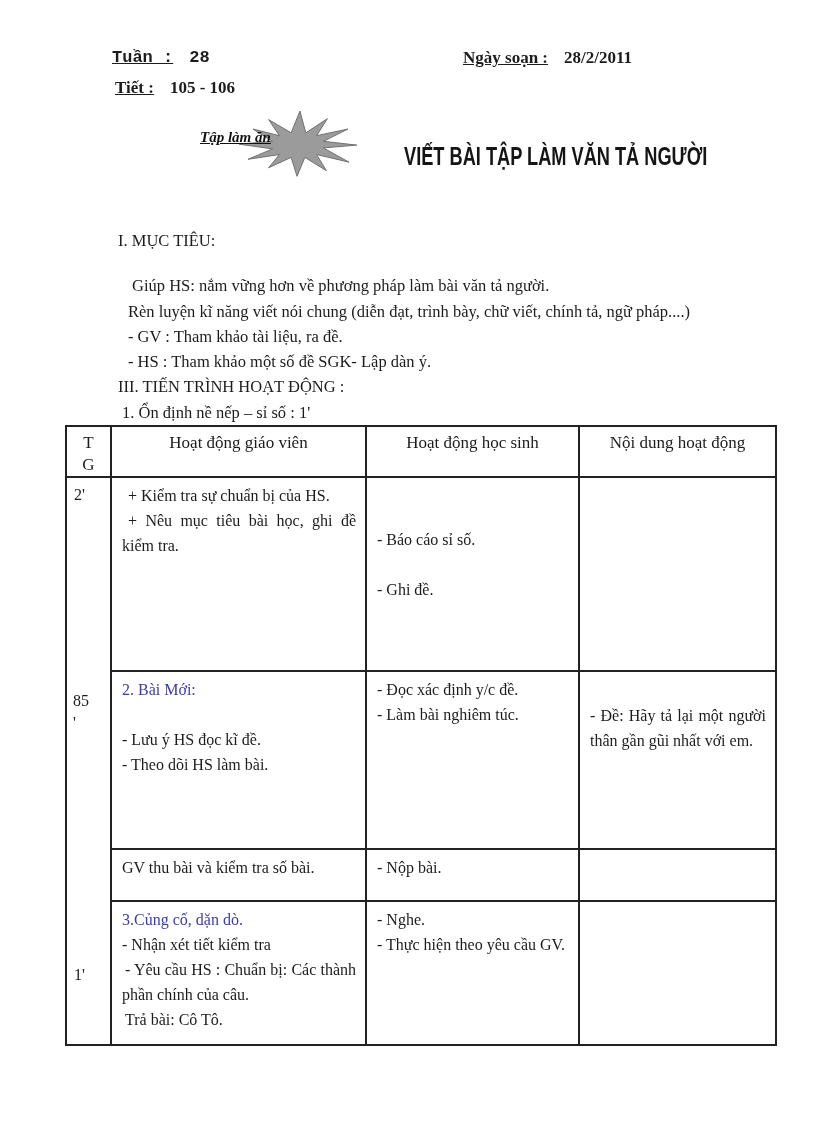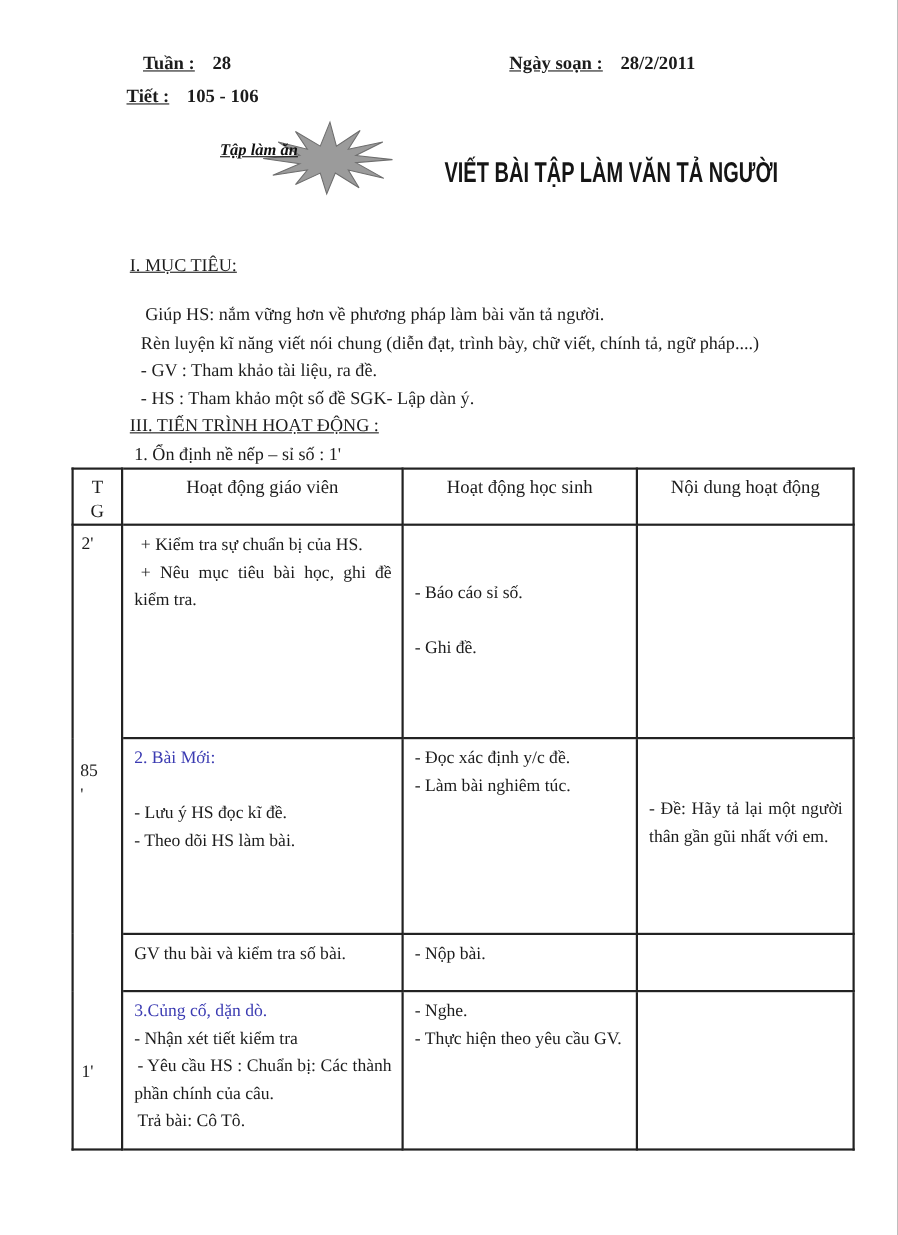--- a/index.html
+++ b/index.html
@@ -14,21 +14,21 @@
     position:relative;
     width:816px;height:1123px;
     margin:0 auto;
     background:#fff;
     font-family:"Liberation Serif","DejaVu Serif",serif;
     color:var(--ink);
     overflow:hidden;
   }
   
   .hdr-line{position:absolute;font-size:17px;font-weight:bold;white-space:nowrap;}
-  .hdr-week{left:130px;top:48px;}
+  .hdr-week{left:112px;top:48px;font-family:Liberation Mono, monospace;}
   .hdr-period{left:115px;top:78px;}
   .hdr-date{left:463px;top:48px;}
   .hdr-label{text-decoration:underline;}
   .hdr-value{margin-left:16px;}
   
   .starburst{position:absolute;left:200px;top:95px;width:196px;height:104px;}
   .starburst svg{position:absolute;left:0;top:0;width:100%;height:100%;}
   .star-label{
     position:absolute;left:0;right:14px;top:34px;
     text-align:left;
@@ -40,21 +40,21 @@
   .doc-title{
     position:absolute;left:404px;top:141px;
     font-family:"Liberation Sans","DejaVu Sans",sans-serif;
     font-weight:700;font-size:26px;
     letter-spacing:0px;white-space:nowrap;
     transform:scaleX(0.70);transform-origin:left top;
     color:#151515;
   }
   
   .sections{position:absolute;left:118px;top:228px;width:672px;font-size:16.5px;line-height:25.3px;}
-  .sec-h{text-decoration:underline;}
+  .sec-h{}
   .ind4{padding-left:4px;}
   .ind10{padding-left:10px;}
   .ind14{padding-left:14px;margin-top:20px;}
   
   .plan-table{
     position:absolute;left:65px;top:425px;
     width:710px;border-collapse:collapse;table-layout:fixed;
     font-size:16px;
   }
   .plan-table th,.plan-table td{
@@ -77,21 +77,21 @@
   .tg-t1{top:6px;}
   .tg-t2{top:212px;left:6px;}
   .tg-t3{top:486px;}
   td.body-cell{padding:5px 9px 12px 10px;line-height:25px;}
   .p{margin:0;}
   .p-just{text-align:justify;}
   .p-plus{text-indent:6px;}
   .blue-h{color:var(--accent-blue);}
   .gap44{margin-top:44px;}
   .gap26{margin-top:25px;}
-  .gap46{margin-top:46px;}
+  .gap46{margin-top:26px;}
 </style>
 </head>
 <body>
 
 <div class="page">
 
   <div class="hdr-line hdr-week">
     <span class="hdr-label">Tuần :</span><span class="hdr-value">28</span>
   </div>
   <div class="hdr-line hdr-period">

